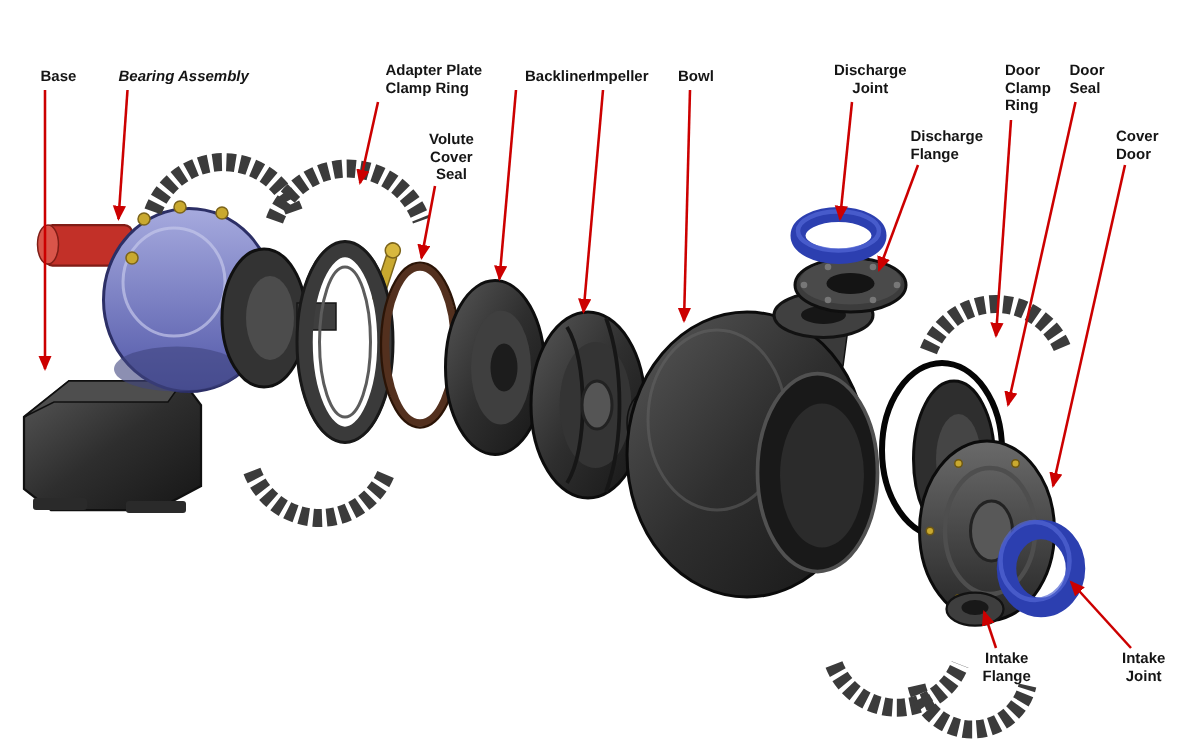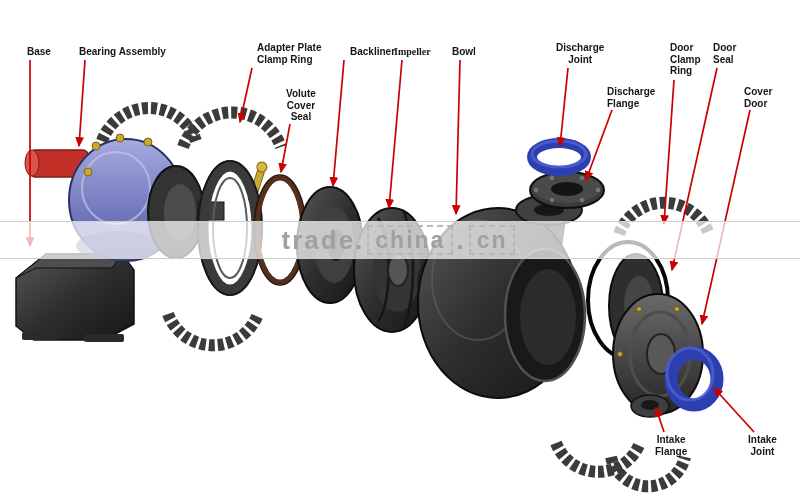--- a/index.html
+++ b/index.html
@@ -174,47 +174,41 @@
       <line x1="460" y1="60" x2="456" y2="214" stroke="#cc0000" stroke-width="1.7" marker-end="url(#ah)"></line>
       <line x1="568" y1="68" x2="560" y2="146" stroke="#cc0000" stroke-width="1.7" marker-end="url(#ah)"></line>
       <line x1="612" y1="110" x2="586" y2="180" stroke="#cc0000" stroke-width="1.7" marker-end="url(#ah)"></line>
       <line x1="674" y1="80" x2="664" y2="224" stroke="#cc0000" stroke-width="1.7" marker-end="url(#ah)"></line>
       <line x1="717" y1="68" x2="672" y2="270" stroke="#cc0000" stroke-width="1.7" marker-end="url(#ah)"></line>
       <line x1="750" y1="110" x2="702" y2="324" stroke="#cc0000" stroke-width="1.7" marker-end="url(#ah)"></line>
       <line x1="664" y1="432" x2="656" y2="408" stroke="#cc0000" stroke-width="1.7" marker-end="url(#ah)"></line>
       <line x1="754" y1="432" x2="714" y2="388" stroke="#cc0000" stroke-width="1.7" marker-end="url(#ah)"></line>
     </svg>
 
-  <div class="watermark-band">
-    <span>trade.</span>
-    <span class="wm-box">china</span>
-    <span>.</span>
-    <span class="wm-box">cn</span>
-  </div>
 
   <div id="labels" class="layer">
       <div class="part-label" style="left: 27px; top: 46px; text-align: left; color: rgb(21, 21, 21);">
         <div>Base</div>
       </div>
-      <div class="part-label" style="left: 79px; top: 46px; text-align: center; color: rgb(21, 21, 21);">
+      <div class="part-label" style="left: 79px; top: 46px; text-align: center; color: rgb(21, 21, 21); font-style: italic;">
         <div>Bearing Assembly</div>
       </div>
       <div class="part-label" style="left: 257px; top: 42px; text-align: left; color: rgb(21, 21, 21);">
         <div>Adapter Plate</div>
         <div>Clamp Ring</div>
       </div>
       <div class="part-label" style="left: 286px; top: 88px; text-align: center; color: rgb(21, 21, 21);">
         <div>Volute</div>
         <div>Cover</div>
         <div>Seal</div>
       </div>
       <div class="part-label" style="left: 350px; top: 46px; text-align: left; color: rgb(21, 21, 21);">
         <div>Backliner</div>
       </div>
-      <div class="part-label" style="left: 394px; top: 46px; text-align: center; color: rgb(21, 21, 21); font-family: Liberation Serif, serif;">
+      <div class="part-label" style="left: 394px; top: 46px; text-align: center; color: rgb(21, 21, 21);">
         <div>Impeller</div>
       </div>
       <div class="part-label" style="left: 452px; top: 46px; text-align: center; color: rgb(21, 21, 21);">
         <div>Bowl</div>
       </div>
       <div class="part-label" style="left: 556px; top: 42px; text-align: center; color: rgb(21, 21, 21);">
         <div>Discharge</div>
         <div>Joint</div>
       </div>
       <div class="part-label" style="left: 607px; top: 86px; text-align: left; color: rgb(21, 21, 21);">

